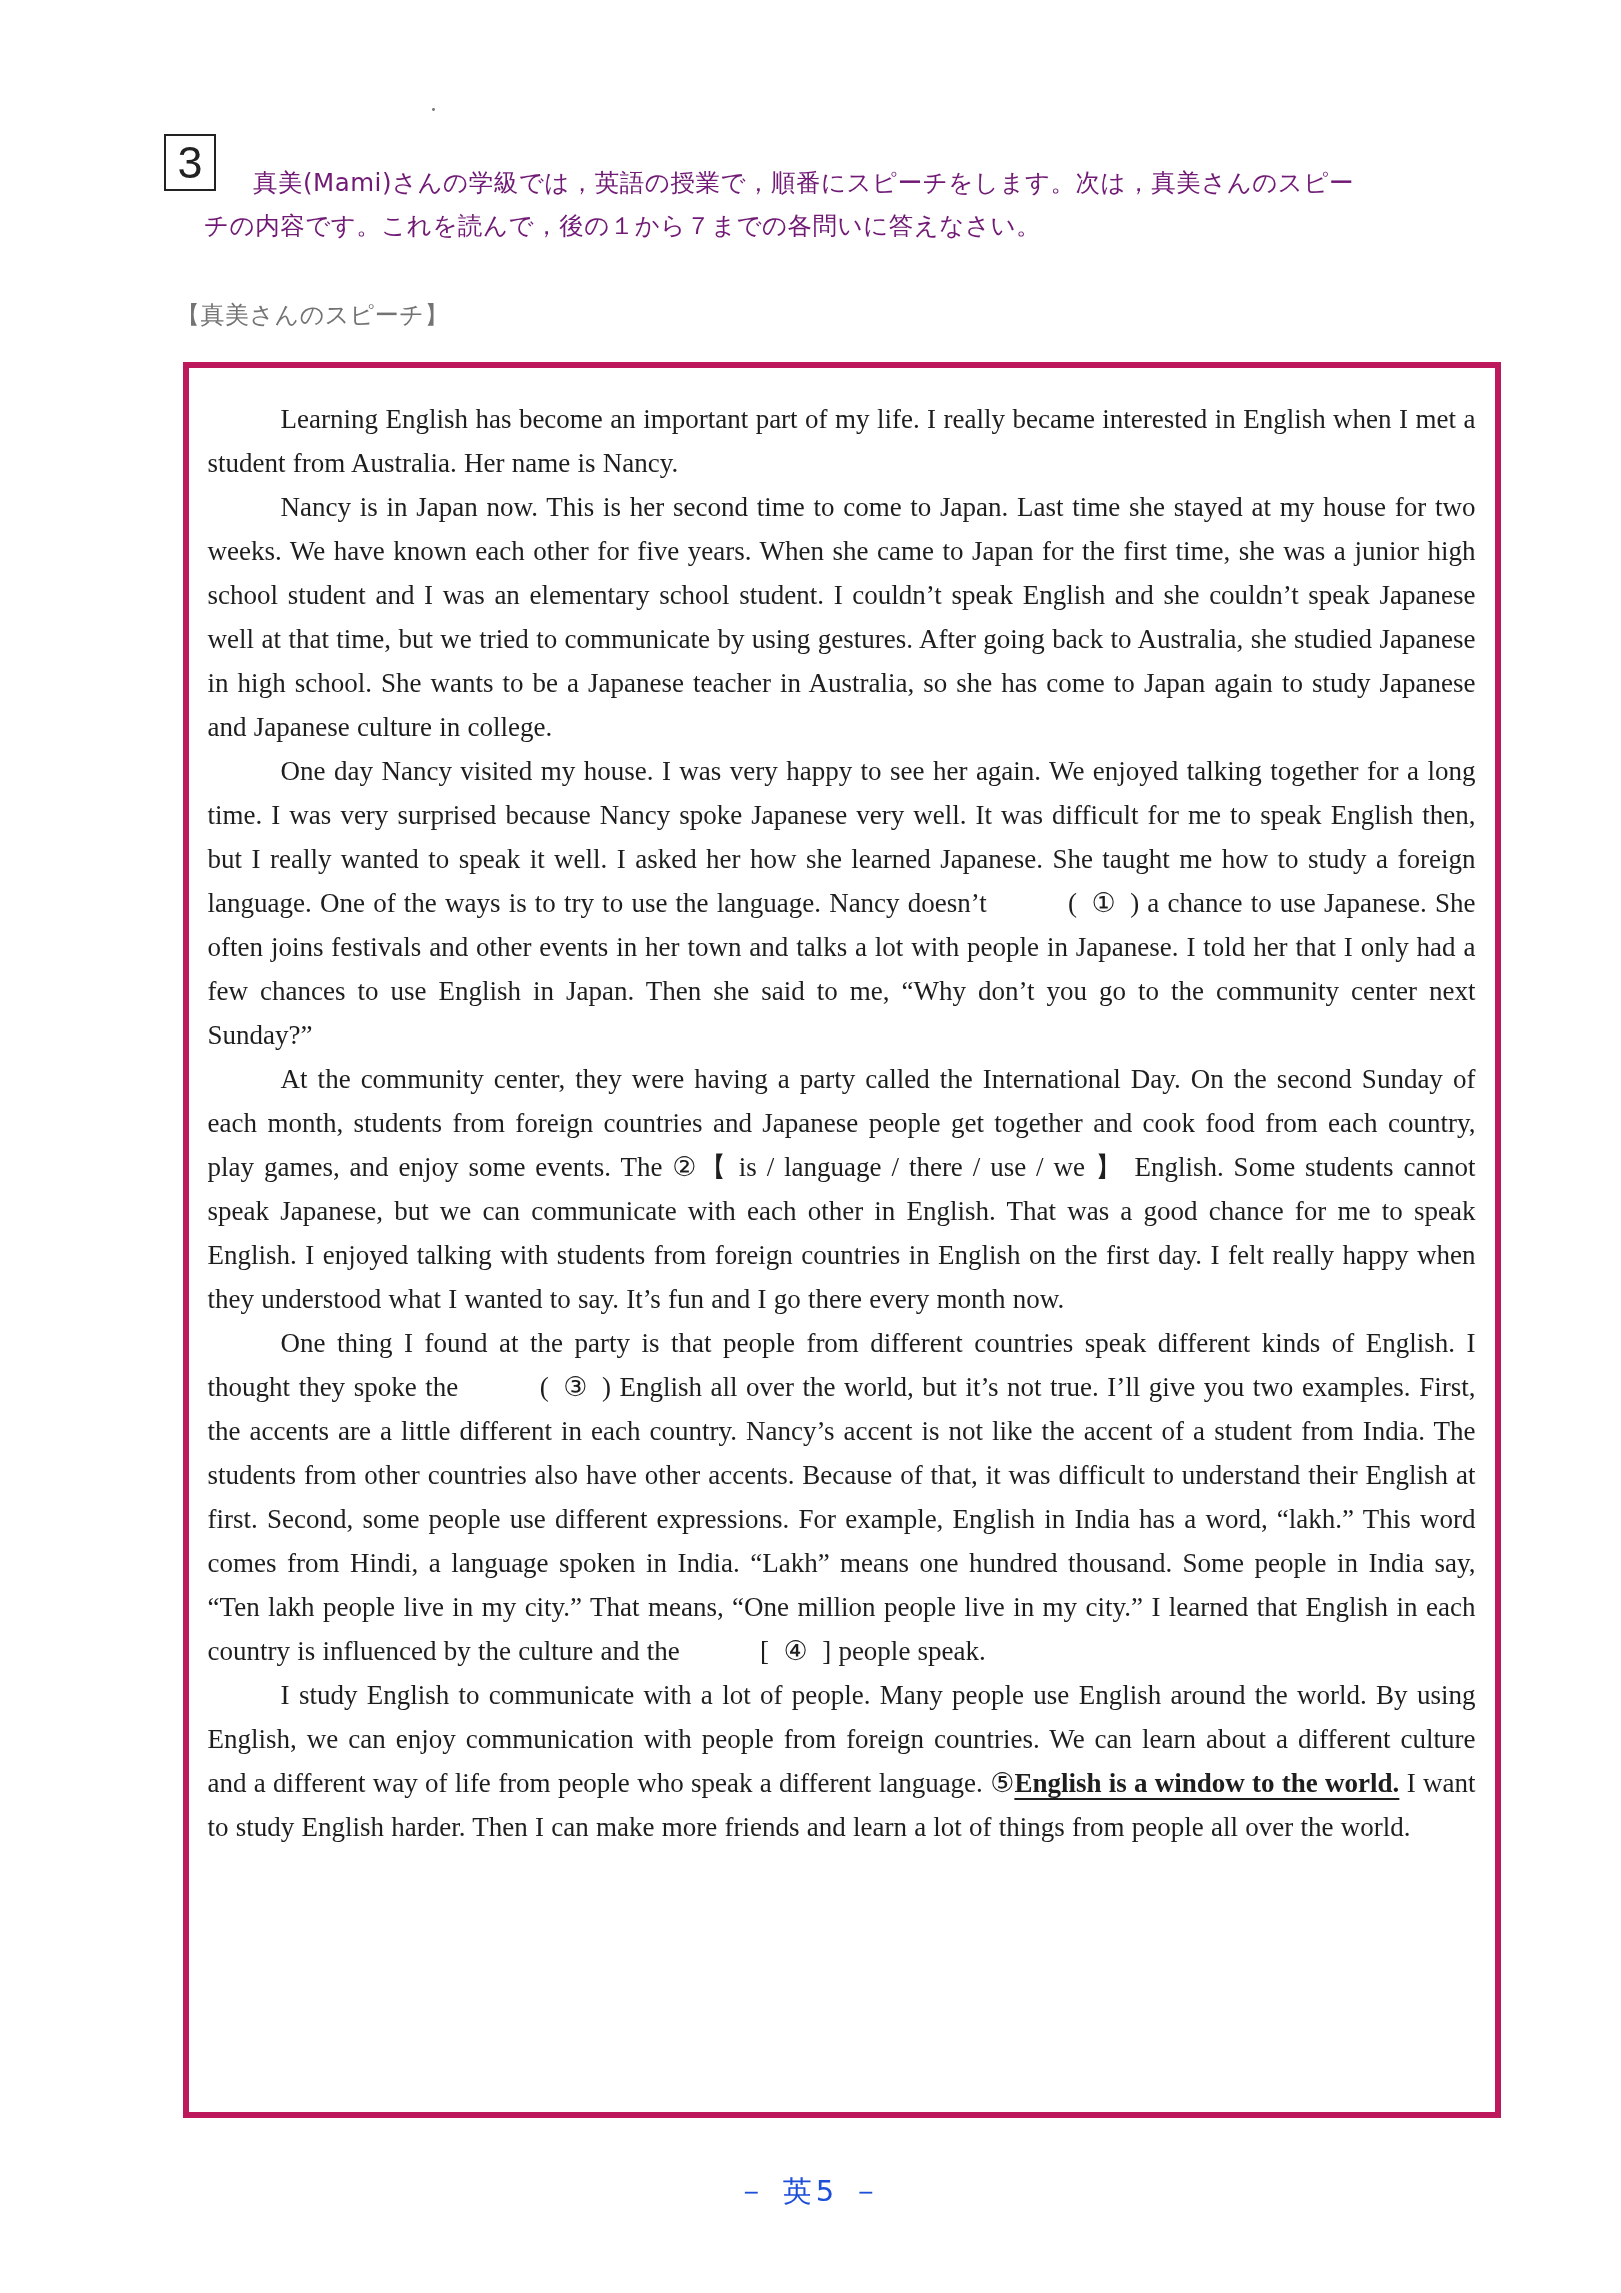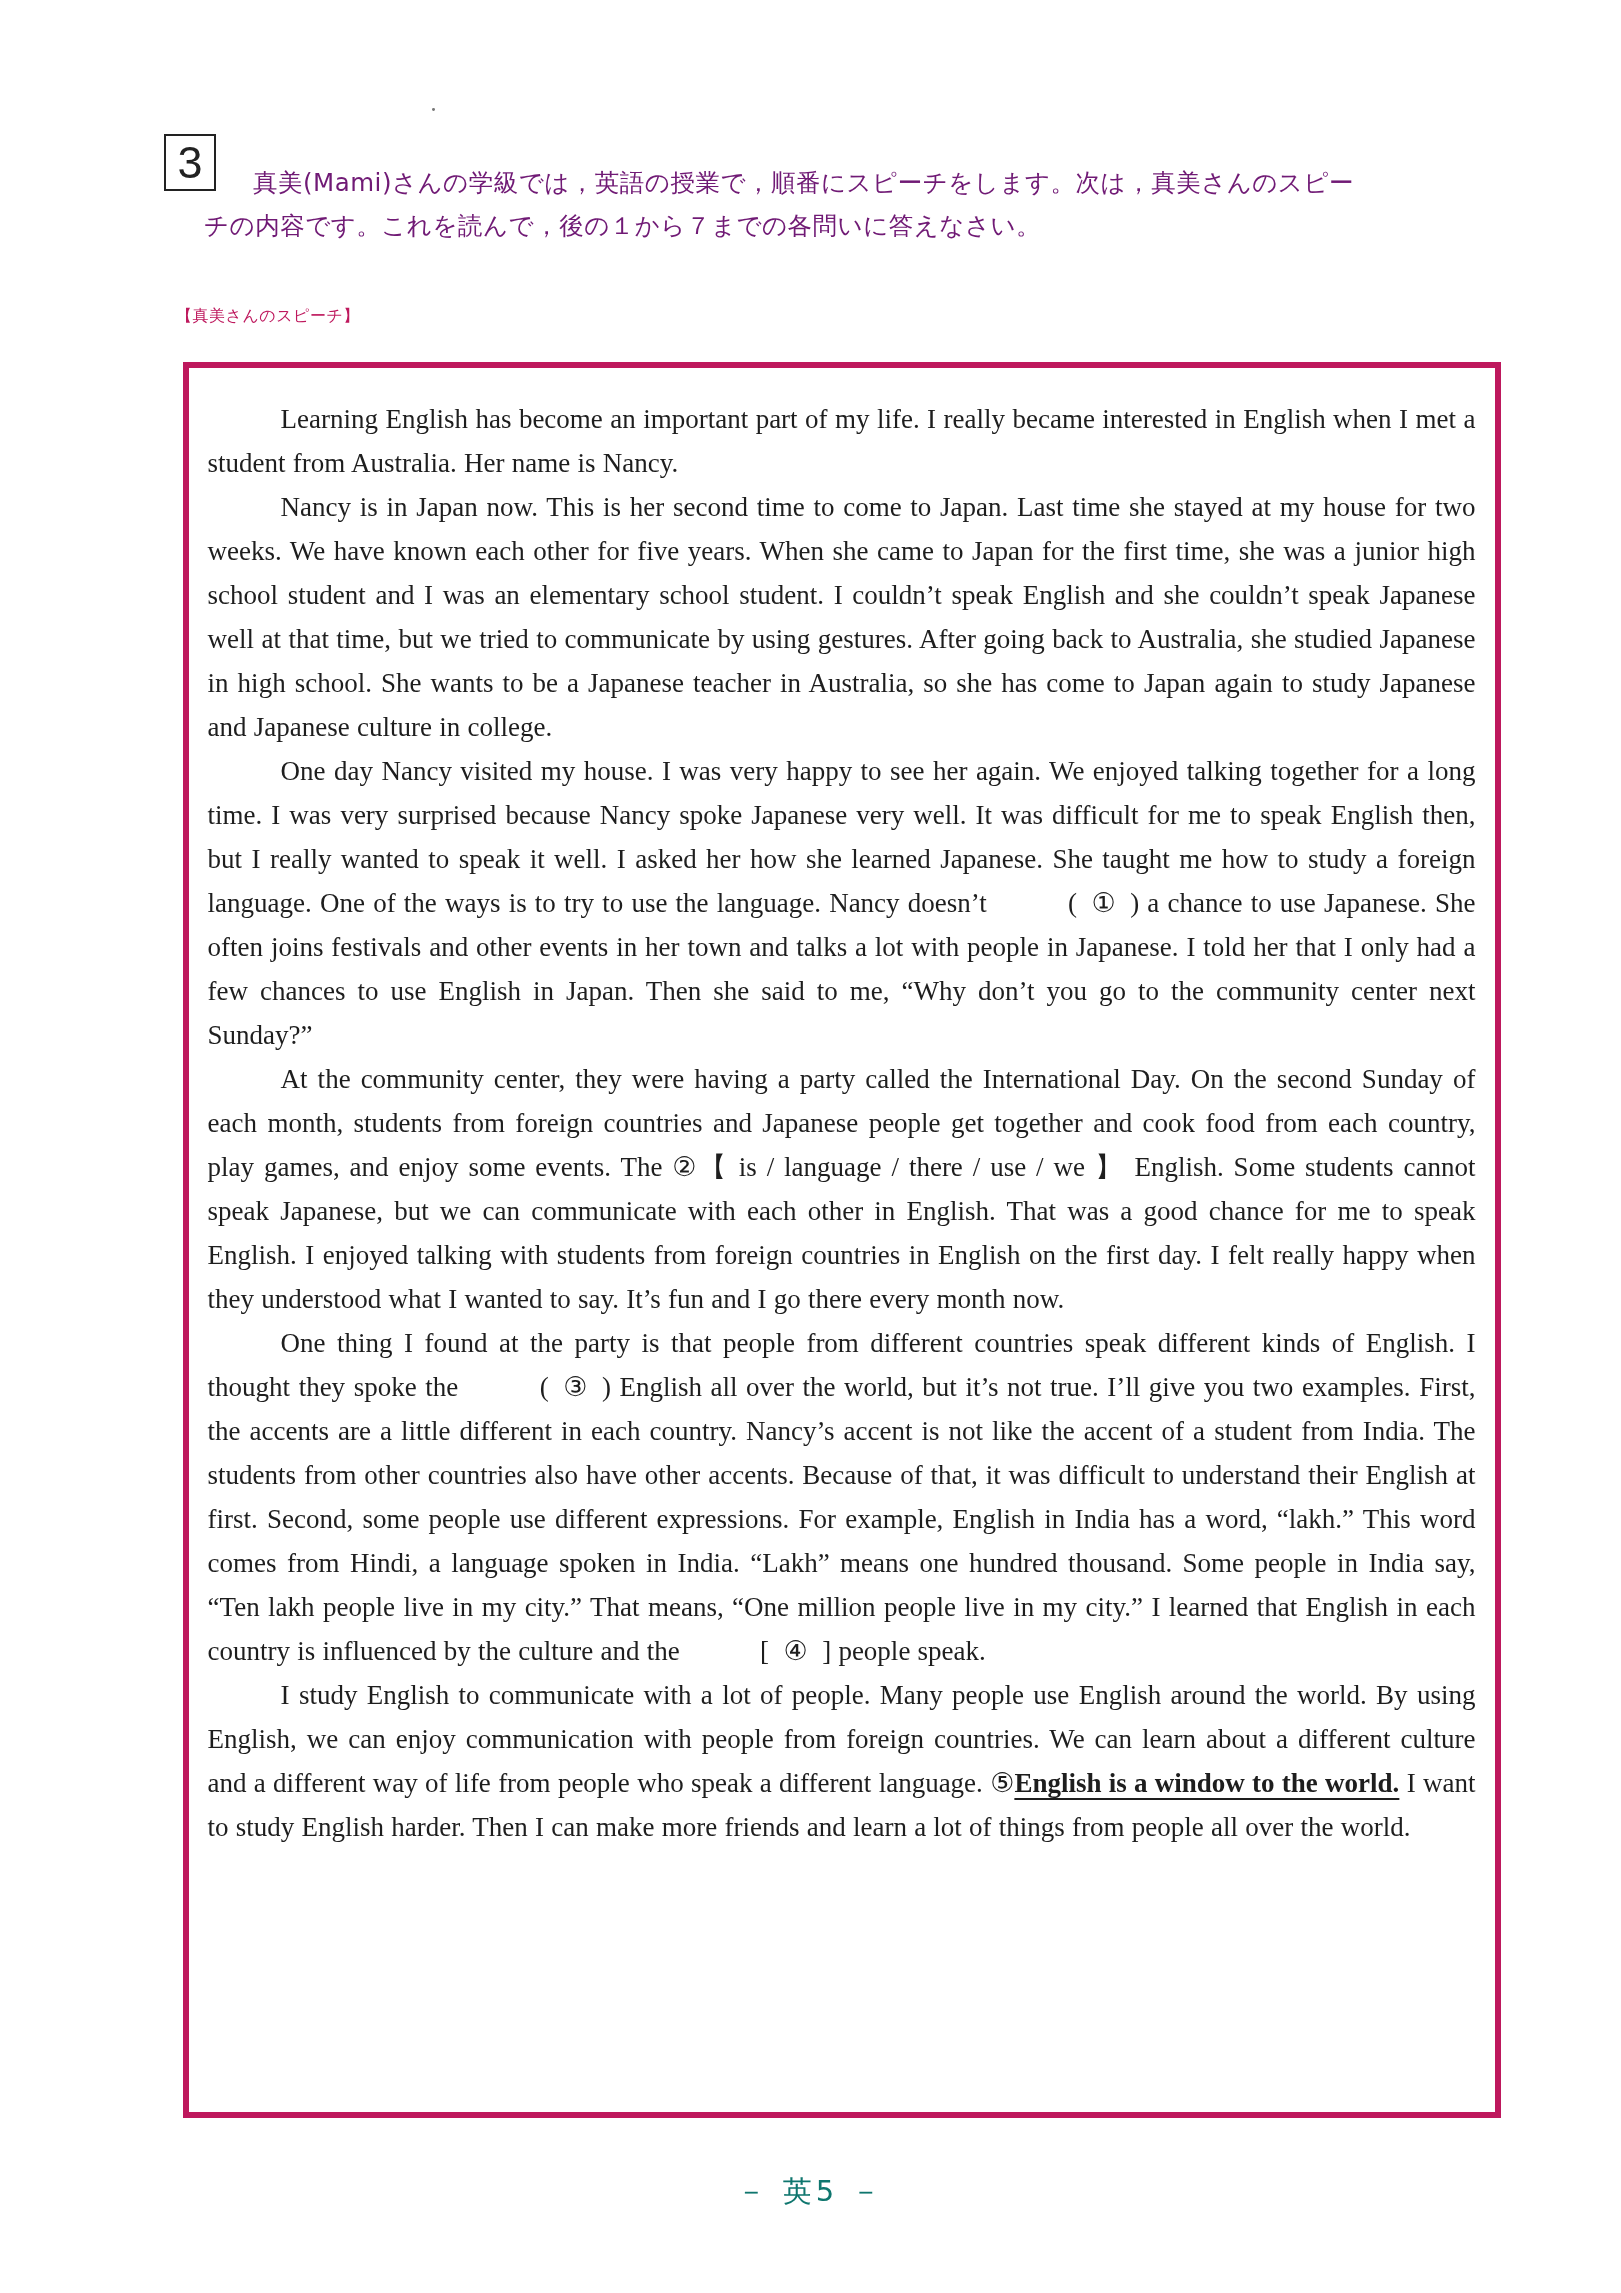--- a/index.html
+++ b/index.html
@@ -21,38 +21,38 @@
   .instructions {
     position: absolute; left: 204px; top: 161px; width: 1323px;
     font-family: "DejaVu Sans", "Liberation Sans", sans-serif;
     font-size: 24.5px; line-height: 43px; color: #701a75; letter-spacing: 0.5px;
   }
   .instructions .line1 { padding-left: 49px; display: block; white-space: nowrap; }
   .instructions .line2 { display: block; white-space: nowrap; }
   .speech-heading {
     position: absolute; left: 176px; top: 299px;
     font-family: Liberation Serif, serif;
-    font-size: 16px; line-height: 33px; color: #be185d; letter-spacing: 0.5px;
+    font-size: 24px; line-height: 33px; color: #737373; letter-spacing: 0.5px;
   }
   .speech-box {
     position: absolute; left: 183px; top: 362px; width: 1318px; height: 1756px;
     border: 6px solid #be185d; box-sizing: border-box;
     padding: 29px 19.6px 0 18.6px;
   }
   .para {
     margin: 0; font-size: 27px; line-height: 44px;
     text-align: justify; text-indent: 73px; color: #1e1e1e;
     word-spacing: 0.5px;
   }
   .blank { display: inline-block; white-space: pre; }
   .underlined { text-decoration: underline; text-underline-offset: 5.9px; text-decoration-thickness: 2px; font-weight: bold; }
   .page-footer {
     position: absolute; left: 0; width: 1621px; top: 2172px; text-align: center;
     font-family: "DejaVu Sans", "Liberation Sans", sans-serif;
-    font-size: 29px; color: #0f766e; letter-spacing: 3.9px;
+    font-size: 29px; color: #1d4ed8; letter-spacing: 3.9px;
   }
 </style>
 </head>
 <body>
 
 <div class="stray-dot"></div>
 
 <div class="section-number">3</div>
 
 <div class="instructions">

